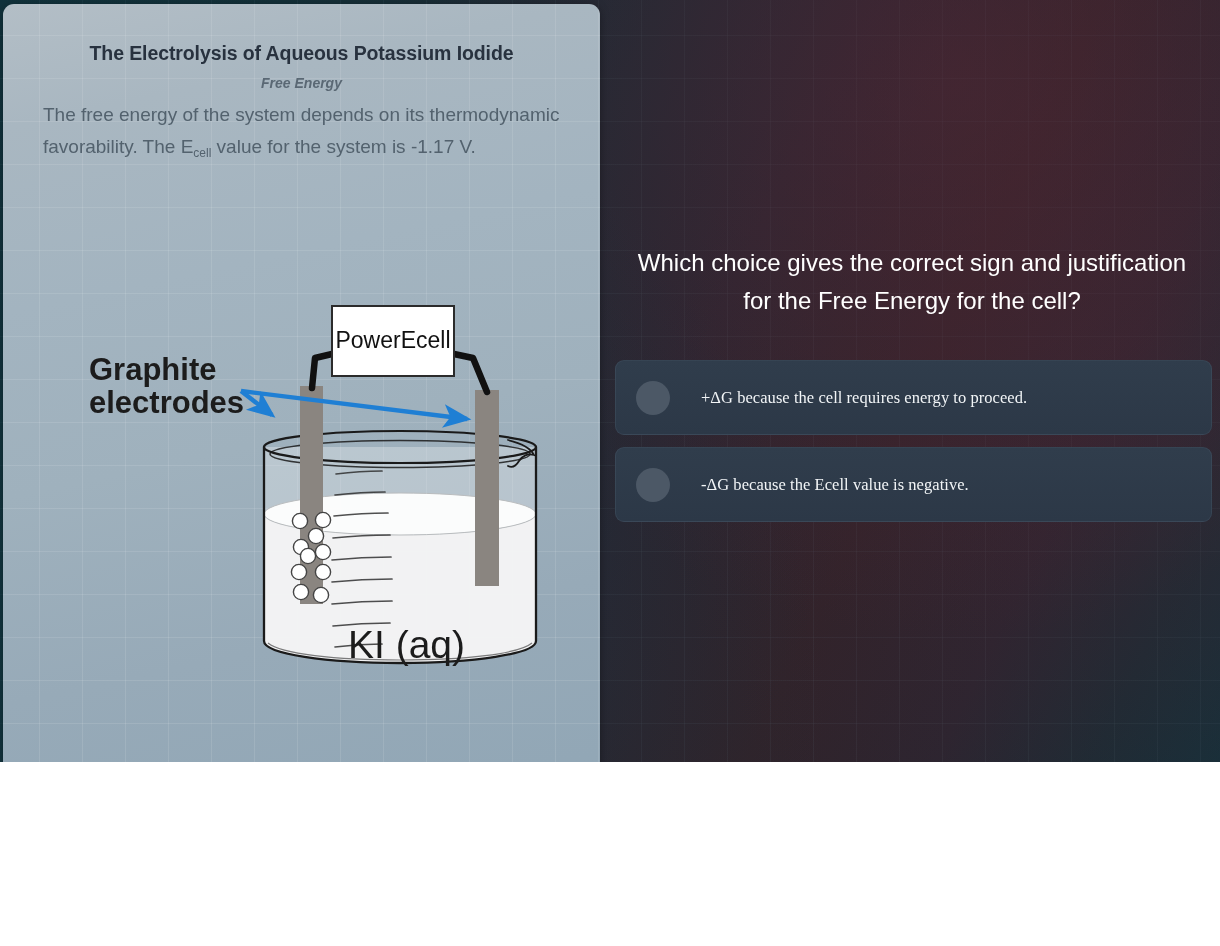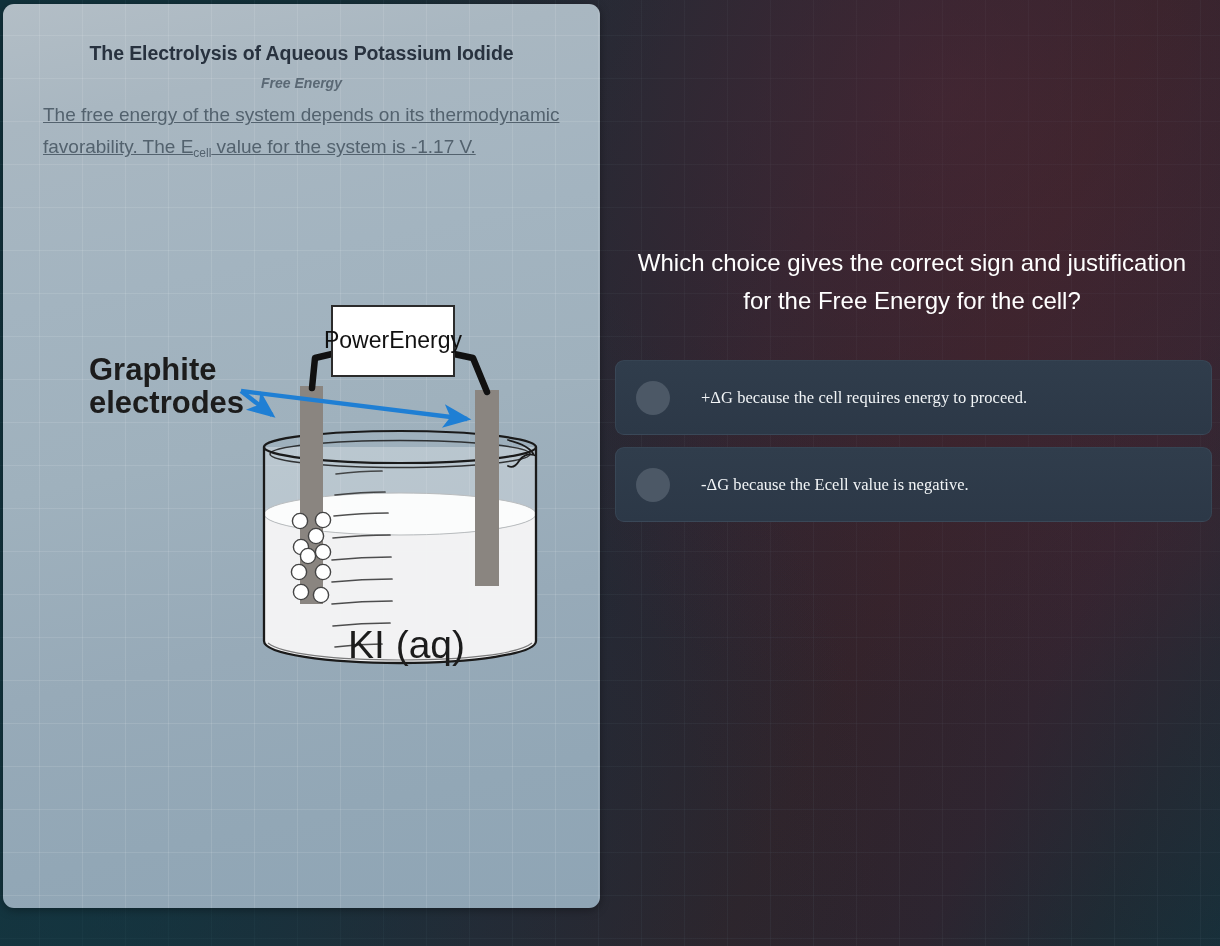--- a/index.html
+++ b/index.html
@@ -9,21 +9,21 @@
     width: 1220px;
     height: 946px;
     overflow: hidden;
     font-family: "Liberation Sans", sans-serif;
   }
 
   
   #app {
     position: relative;
     width: 1220px;
-    height: 946px;
+    height: 762px;
     background:
       linear-gradient(115deg,
         #11323c 0%,
         #143039 18%,
         #1d2a34 38%,
         #2a2530 55%,
         #30232a 70%,
         #2b2530 82%,
         #1a2c35 92%,
         #12313b 100%);
@@ -109,21 +109,20 @@
     text-align: center;
     font-weight: 600;
   }
 
   #stimulus-body {
     margin-top: 8px;
     font-size: 19px;
     line-height: 32px;
     color: #53626e;
     text-align: left;
-    text-decoration: underline;
   }
   #stimulus-body sub {
     font-size: 12px;
     vertical-align: baseline;
     position: relative;
     top: 4px;
   }
 
   
   #diagram {
@@ -258,21 +257,21 @@
       </p>
     </div>
 
     <div id="label-graphite" class="diagram-label"><span>Graphite</span>
 <span>electrodes</span></div>
 
     <div id="label-ki" class="diagram-label">KI (aq)</div>
 
     <div id="power-supply-box">
       <span class="ps-line">Power</span>
-      <span class="ps-line">Energy</span>
+      <span class="ps-line">Ecell</span>
     </div>
 
     <svg id="diagram" viewBox="0 0 597 904">
 
       <path d="M261,443 L261,637 C261,650 324,659 397,659 C470,659 533,650 533,637 L533,443 Z" fill="#fbfbfb" fill-opacity="0.30" stroke="none"></path>
 
       <path d="M261,510 L261,637 C261,650 324,659 397,659 C470,659 533,650 533,637 L533,510 C533,522 470,531 397,531 C324,531 261,522 261,510 Z" fill="#f4f4f4" fill-opacity="0.97"></path>
 
       <ellipse cx="397" cy="510" rx="136" ry="21" fill="#fcfcfc" fill-opacity="0.99" stroke="#b9bcbe" stroke-width="1"></ellipse>
 

